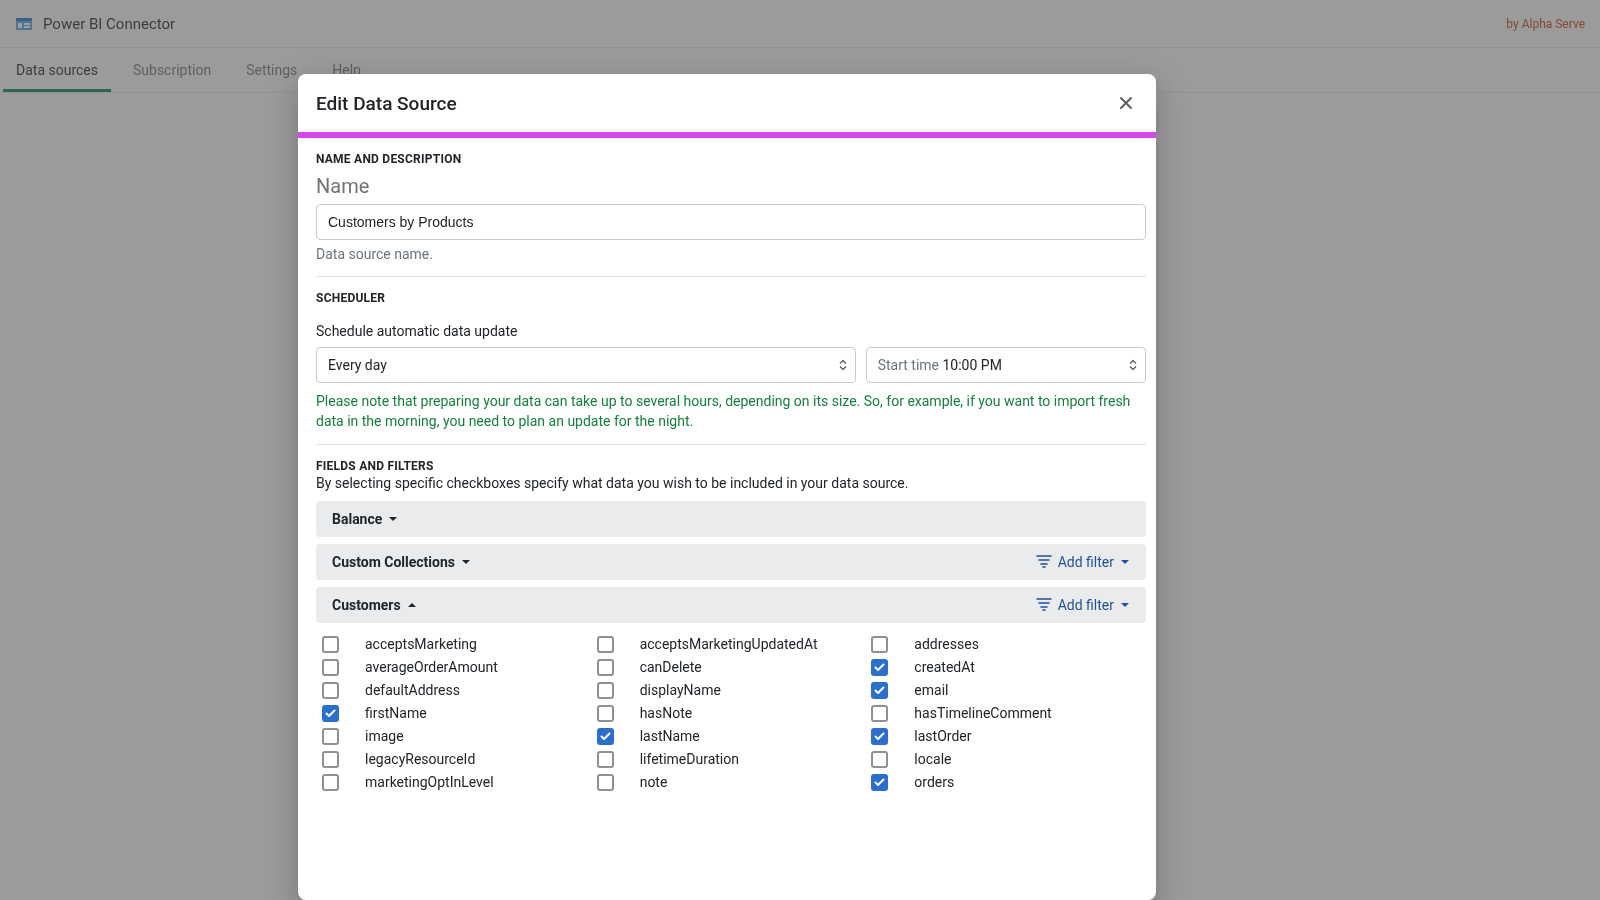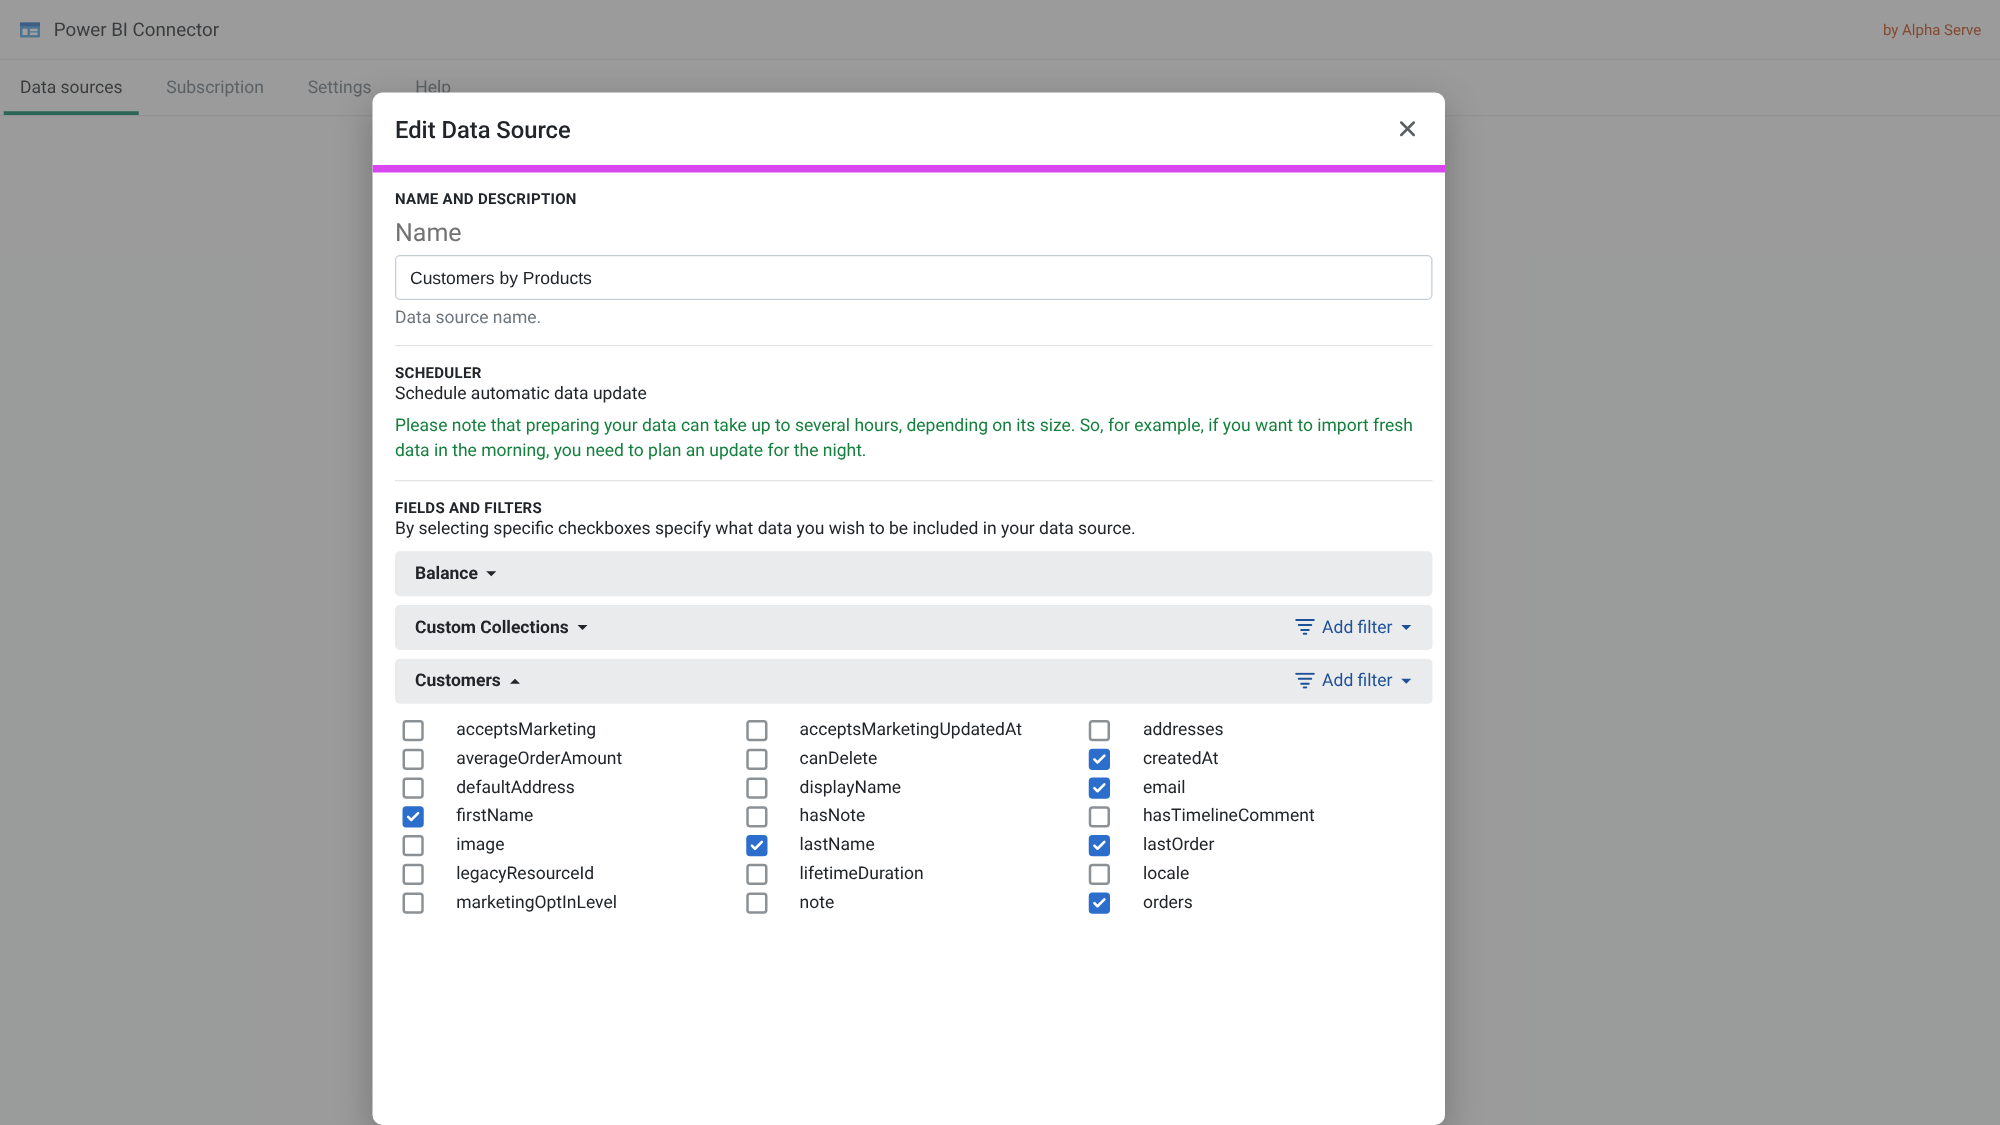--- a/index.html
+++ b/index.html
@@ -105,22 +105,46 @@
 
     <div class="group">
       <div class="field-label">Name</div>
       <input class="text-input" value="Customers by Products" style="">
       <div class="helper">Data source name.</div>
     </div>
 
 
     <hr class="sep">
 
-    <div class="section-title" style="margin-bottom:2px">SCHEDULER</div>
+    <div class="section-title" style="margin-bottom:18px">SCHEDULER</div>
     <div style="font-size:14px;color:#212529;margin-bottom:8px">Schedule automatic data update</div>
+    <div class="sched-row">
+      <div class="select">
+        <span>Every day</span>
+        <span class="caret">
+          <svg width="8" height="5" viewBox="0 0 8 5">
+              <path d="M1 4 L4 1 L7 4" stroke="#5c5f62" stroke-width="1.3" fill="none"></path>
+            </svg>
+          <svg width="8" height="5" viewBox="0 0 8 5">
+              <path d="M1 1 L4 4 L7 1" stroke="#5c5f62" stroke-width="1.3" fill="none"></path>
+            </svg>
+        </span>
+      </div>
+      <div class="select half">
+        <span><span class="muted">Start time</span> <span class="val">10:00 PM</span></span>
+        <span class="caret">
+          <svg width="8" height="5" viewBox="0 0 8 5">
+              <path d="M1 4 L4 1 L7 4" stroke="#5c5f62" stroke-width="1.3" fill="none"></path>
+            </svg>
+          <svg width="8" height="5" viewBox="0 0 8 5">
+              <path d="M1 1 L4 4 L7 1" stroke="#5c5f62" stroke-width="1.3" fill="none"></path>
+            </svg>
+        </span>
+      </div>
+    </div>
     <div class="subdesc">Please note that preparing your data can take up to several hours, depending on its size. So, for example, if you want to import fresh data in the morning, you need to plan an update for the night.</div>
 
     <hr class="sep">
 
     <div class="section-title" style="margin-bottom:2px">FIELDS AND FILTERS</div>
     <div style="font-size:14px;color:#212529;margin-bottom:10px">By selecting specific checkboxes specify what data you wish to be included in your data source.</div>
 
     <div class="accordion">
       <div class="acc-title">
           <span>Balance</span>

